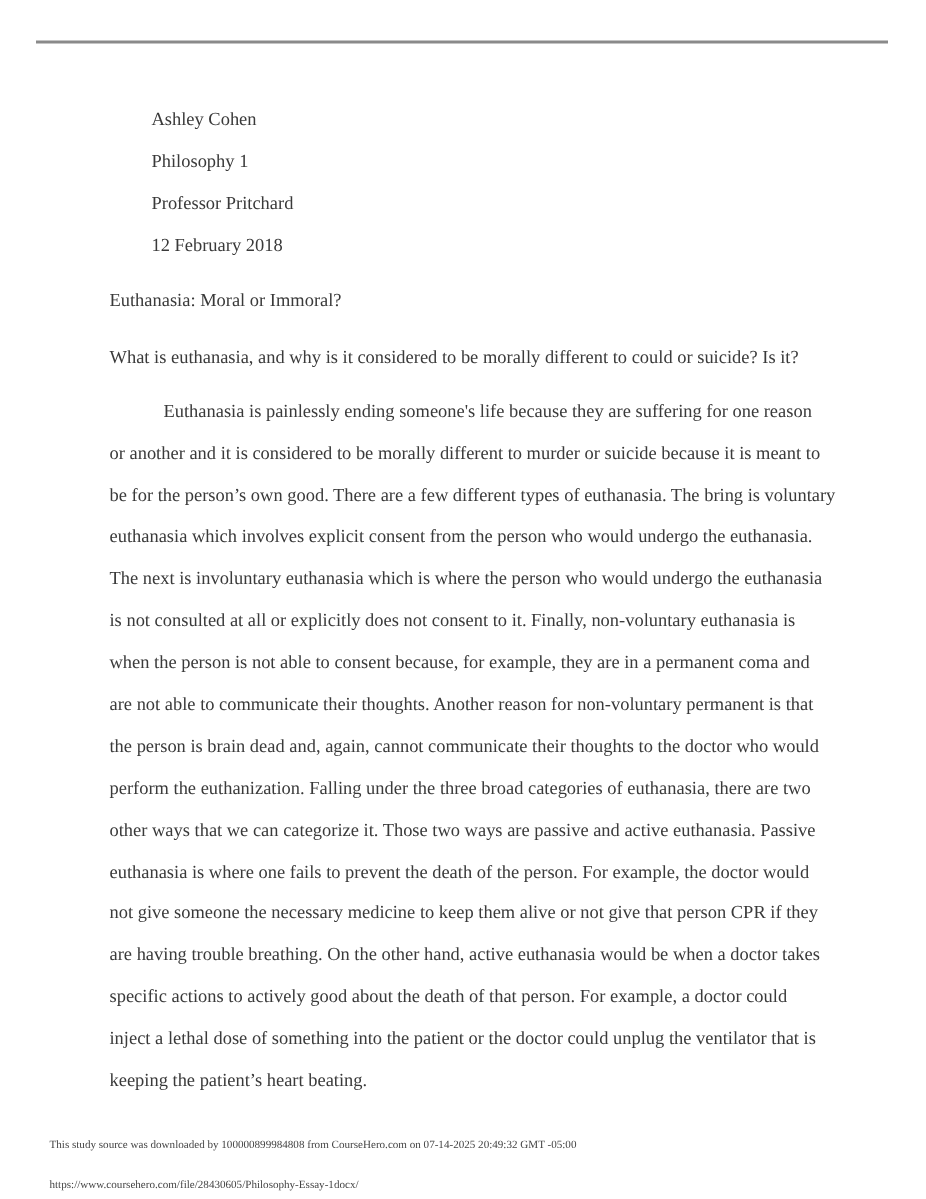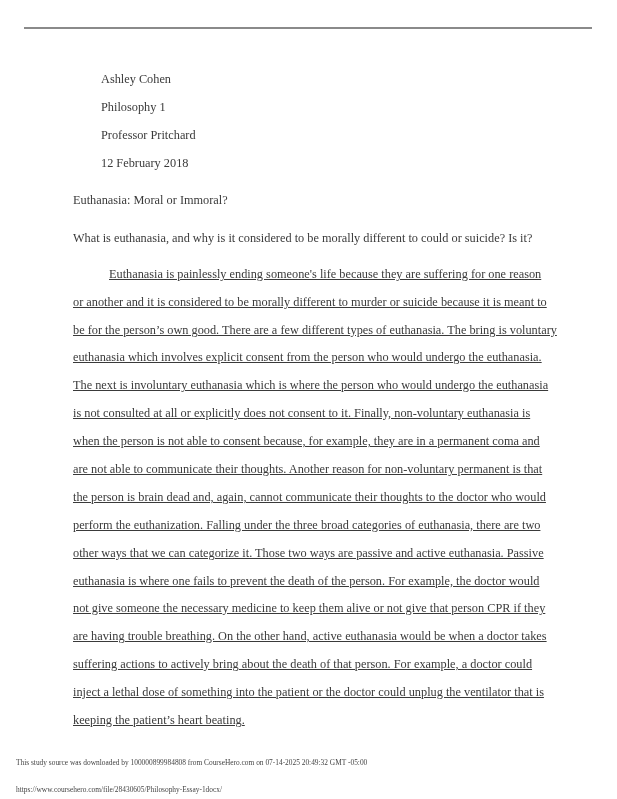--- a/index.html
+++ b/index.html
@@ -50,25 +50,24 @@
     position: absolute;
     left: 0;
     font-size: 12.3px;
     white-space: nowrap;
   }
   .body-line {
     position: absolute;
     left: 0;
     font-size: 12.3px;
     white-space: nowrap;
-    text-decoration: underline;
   }
   .footer {
     position: absolute;
-    left: 16px;
+    left: 33px;
     font-size: 7.4px;
     color: #444;
     white-space: nowrap;
   }
 </style>
 </head>
 <body>
 
 <div class="top-rule" style="left:24px;width:568px;"></div>
 
@@ -90,20 +89,20 @@
     <div class="body-line" style="top:378px">The next is involuntary euthanasia which is where the person who would undergo the euthanasia</div>
     <div class="body-line" style="top:406px">is not consulted at all or explicitly does not consent to it. Finally, non-voluntary euthanasia is</div>
     <div class="body-line" style="top:434px">when the person is not able to consent because, for example, they are in a permanent coma and</div>
     <div class="body-line" style="top:462px">are not able to communicate their thoughts. Another reason for non-voluntary permanent is that</div>
     <div class="body-line" style="top:490px">the person is brain dead and, again, cannot communicate their thoughts to the doctor who would</div>
     <div class="body-line" style="top:518px">perform the euthanization. Falling under the three broad categories of euthanasia, there are two</div>
     <div class="body-line" style="top:546px">other ways that we can categorize it. Those two ways are passive and active euthanasia. Passive</div>
     <div class="body-line" style="top:574px">euthanasia is where one fails to prevent the death of the person. For example, the doctor would</div>
     <div class="body-line" style="top:601px">not give someone the necessary medicine to keep them alive or not give that person CPR if they</div>
     <div class="body-line" style="top:629px">are having trouble breathing. On the other hand, active euthanasia would be when a doctor takes</div>
-    <div class="body-line" style="top:657px">suffering actions to actively bring about the death of that person. For example, a doctor could</div>
+    <div class="body-line" style="top:657px">specific actions to actively good about the death of that person. For example, a doctor could</div>
     <div class="body-line" style="top:685px">inject a lethal dose of something into the patient or the doctor could unplug the ventilator that is</div>
     <div class="body-line" style="top:713px">keeping the patient’s heart beating.</div>
   </div>
 </div>
 
 <div class="footer" style="top:758px">This study source was downloaded by 100000899984808 from CourseHero.com on 07-14-2025 20:49:32 GMT -05:00</div>
 <div class="footer" style="top:785px">https://www.coursehero.com/file/28430605/Philosophy-Essay-1docx/</div>
 
 </body></html>

